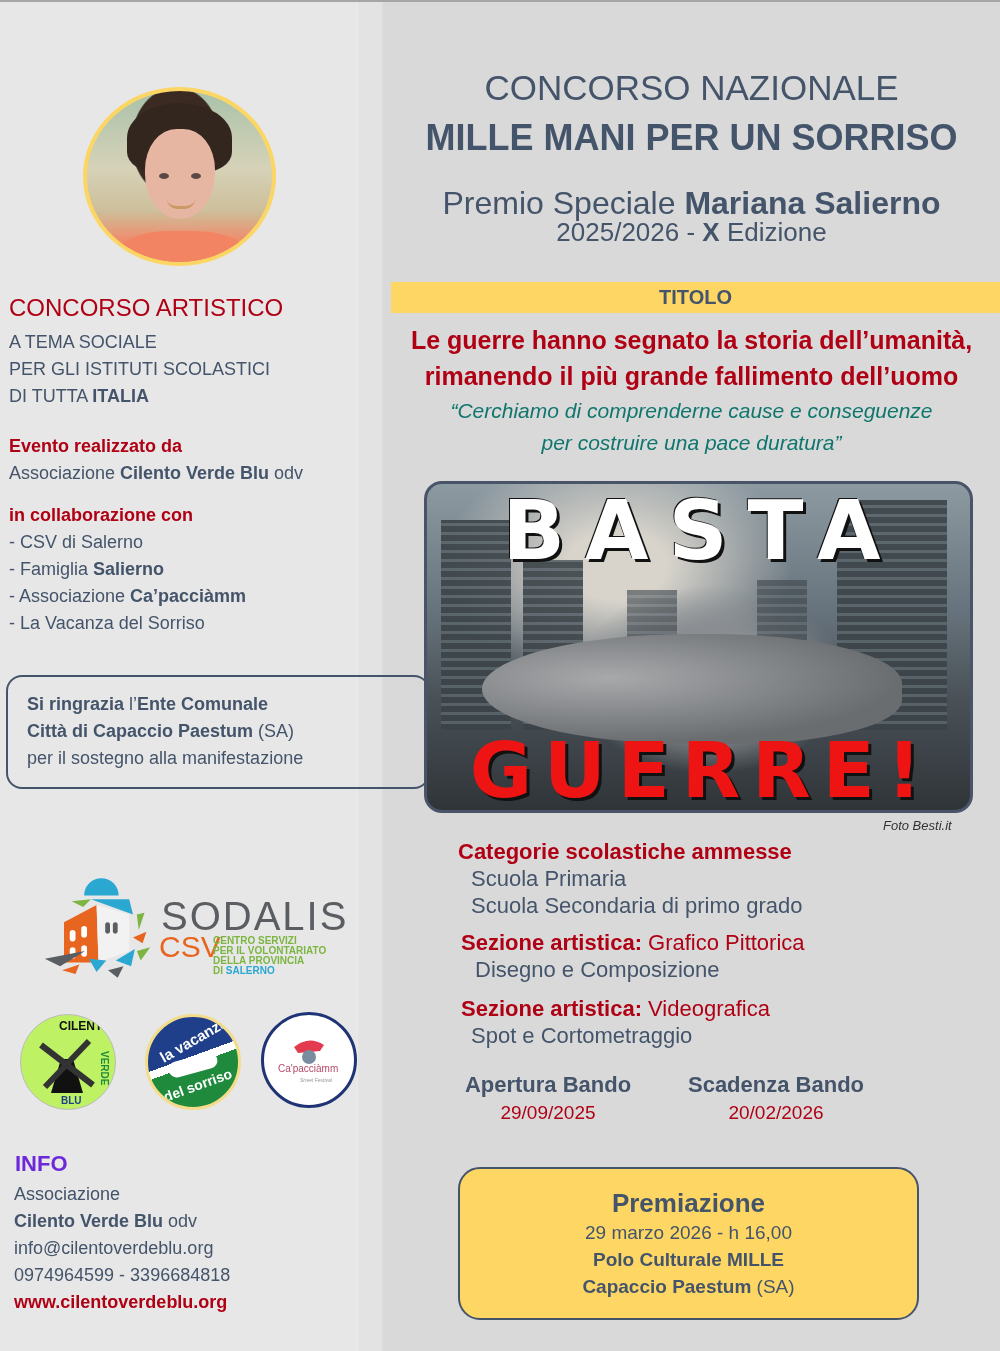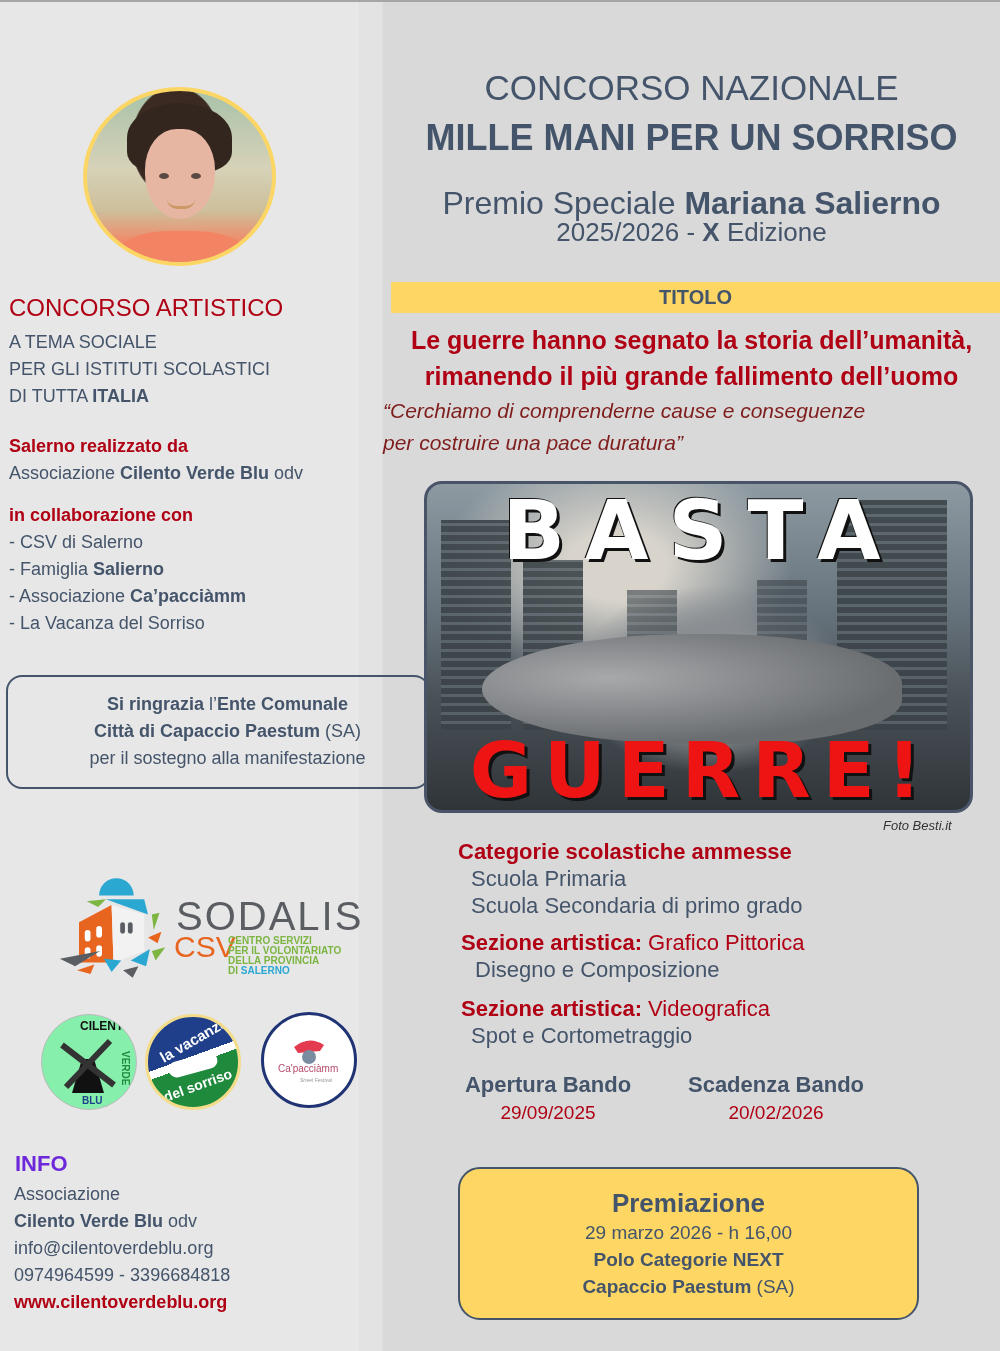--- a/index.html
+++ b/index.html
@@ -21,46 +21,46 @@
   .avatar .smile { position: absolute; left: 80px; top: 108px; width: 28px; height: 10px; border-bottom: 3px solid #c96; border-radius: 0 0 14px 14px; }
 
   .red { color: #b00014; }
   .b { font-weight: bold; }
 
   .lp-title { position: absolute; left: 9px; top: 294px; font-size: 24px; font-weight: normal; color: #b00014; }
   .lp-lines { position: absolute; left: 9px; top: 329px; font-size: 18px; line-height: 27px; color: #44546a; }
   .lp-sec { position: absolute; left: 9px; font-size: 18px; line-height: 27px; color: #44546a; }
   .lp-sec .h { color: #b00014; font-weight: bold; }
 
-  .thanks { position: absolute; left: 6px; top: 675px; width: 424px; height: 114px; border: 2px solid #44546a; border-radius: 16px; padding: 14px 0 0 19px; font-size: 18px; line-height: 27px; color: #44546a; text-align: center; }
-
-  .sodalis { position: absolute; left: 56px; top: 872px; width: 300px; height: 110px; }
+  .thanks { position: absolute; left: 6px; top: 675px; width: 424px; height: 114px; border: 2px solid #44546a; border-radius: 16px; padding: 14px 0 0 19px; font-size: 18px; line-height: 27px; color: #44546a; }
+
+  .sodalis { position: absolute; left: 41px; top: 872px; width: 300px; height: 110px; }
   .sod-text { position: absolute; left: 120px; top: 22px; font-size: 40px; letter-spacing: 2px; color: #5a5d62; }
   .csv-text { position: absolute; left: 118px; top: 58px; font-size: 30px; color: #e8651f; font-weight: 500; }
   .csv-sub { position: absolute; left: 172px; top: 64px; font-size: 10px; line-height: 10px; color: #7cb542; font-weight: bold; }
   .csv-sub .blue { color: #2aa8d1; }
 
   .logo-circle { position: absolute; width: 96px; height: 96px; border-radius: 50%; overflow: hidden; }
-  .lg1 { left: 41px; top: 1014px; background: #86efac; border: 1px solid #bbb; }
+  .lg1 { left: 20px; top: 1014px; background: #bef264; border: 1px solid #bbb; }
   .lg2 { left: 145px; top: 1014px; background: linear-gradient(160deg, #1f3f8a 0 45%, #ffffff 45% 52%, #1f8a3c 52%); border: 3px solid #f3dc8a; }
   .lg3 { left: 261px; top: 1012px; background: #ffffff; border: 3px solid #1f3375; }
   .lg-text { position: absolute; font-weight: bold; }
 
   .info-h { position: absolute; left: 15px; top: 1151px; font-size: 22px; font-weight: bold; color: #6d28d9; }
   .info-lines { position: absolute; left: 14px; top: 1181px; font-size: 18px; line-height: 27px; color: #44546a; }
 
   .rp-center { position: absolute; left: 383px; width: 617px; text-align: center; color: #44546a; }
   .t1 { top: 68px; font-size: 35px; }
   .t2 { top: 117px; font-size: 36px; font-weight: bold; }
   .t3 { top: 170px; font-size: 32px; margin-top: 15px; }
   .t4 { top: 217px; font-size: 26px; }
 
   .titolo-bar { position: absolute; left: 391px; top: 282px; width: 609px; height: 31px; background: #fdd663; text-align: center; font-size: 20px; font-weight: bold; line-height: 31px; color: #44546a; }
   .headline { position: absolute; left: 383px; width: 617px; text-align: center; font-size: 25px; font-weight: bold; color: #b00014; }
-  .quote { position: absolute; left: 383px; width: 617px; text-align: left; font-size: 21px; font-style: italic; color: #7f1d1d; }
+  .quote { position: absolute; left: 383px; width: 617px; text-align: center; font-size: 21px; font-style: italic; color: #0f766e; }
 
   .poster { position: absolute; left: 424px; top: 481px; width: 549px; height: 332px; border-radius: 18px; border: 3px solid #4a5468; overflow: hidden;
     background:
       radial-gradient(ellipse at 52% 60%, #8a8e92 0 18%, transparent 34%),
       radial-gradient(ellipse at 35% 25%, #d8d4cc 0 10%, transparent 35%),
       linear-gradient(180deg, #8d9aa2 0%, #66727b 40%, #4a5258 65%, #2f3438 100%); }
   .bldg { position: absolute; bottom: 80px; background: repeating-linear-gradient(0deg, #3b4348 0 6px, #59636a 6px 9px); opacity: .9; }
   .baby { position: absolute; left: 55px; top: 150px; width: 420px; height: 110px; border-radius: 50% 45% 40% 50%; background: radial-gradient(ellipse at 30% 40%, #a7a9ab, #6a6d70 70%); }
   .basta { position: absolute; left: 8px; top: 2px; width: 533px; text-align: center; font-family: "DejaVu Sans", sans-serif; font-weight: bold; font-size: 82px; letter-spacing: 20px; color: #ffffff; text-shadow: 3px 3px 0 #111, -1px -1px 0 #111; line-height: 90px; }
   .guerre { position: absolute; left: 8px; top: 245px; width: 533px; text-align: center; font-family: "DejaVu Sans", sans-serif; font-weight: bold; font-size: 76px; letter-spacing: 12px; color: #ef1414; text-shadow: 3px 3px 0 #111; line-height: 84px; }
@@ -96,21 +96,21 @@
 </div>
 
 <div class="lp-title">CONCORSO ARTISTICO</div>
 <div class="lp-lines">
   <div>A TEMA SOCIALE</div>
   <div>PER GLI ISTITUTI SCOLASTICI</div>
   <div><span>DI TUTTA </span><span class="b">ITALIA</span></div>
 </div>
 
 <div class="lp-sec" style="top:433px">
-  <div class="h">Salerno realizzato da</div>
+  <div class="h">Evento realizzato da</div>
   <div><span>Associazione </span><span class="b">Cilento Verde Blu</span><span> odv</span></div>
 </div>
 
 <div class="lp-sec" style="top:502px">
   <div class="h">in collaborazione con</div>
   <div><span>- CSV di Salerno</span></div>
   <div><span>- Famiglia </span><span class="b">Salierno</span></div>
   <div><span>- Associazione </span><span class="b">Ca’pacciàmm</span></div>
   <div><span>- La Vacanza del Sorriso</span></div>
 </div>
@@ -232,15 +232,15 @@
   <div class="d">29/09/2025</div>
 </div>
 <div class="band-col" style="left:686px;top:1071px;width:180px">
   <div class="l">Scadenza Bando</div>
   <div class="d">20/02/2026</div>
 </div>
 
 <div class="prem">
   <div class="h">Premiazione</div>
   <div class="ln">29 marzo 2026 - h 16,00</div>
-  <div class="ln b">Polo Categorie NEXT</div>
+  <div class="ln b">Polo Culturale MILLE</div>
   <div class="ln"><span class="b">Capaccio Paestum</span><span> (SA)</span></div>
 </div>
 
 </body></html>

